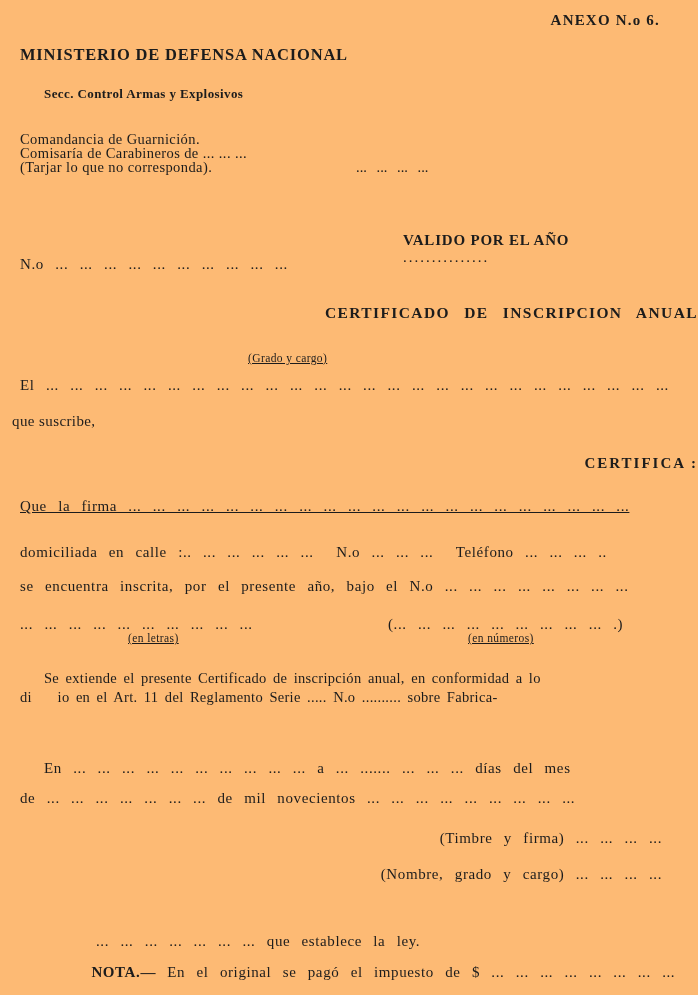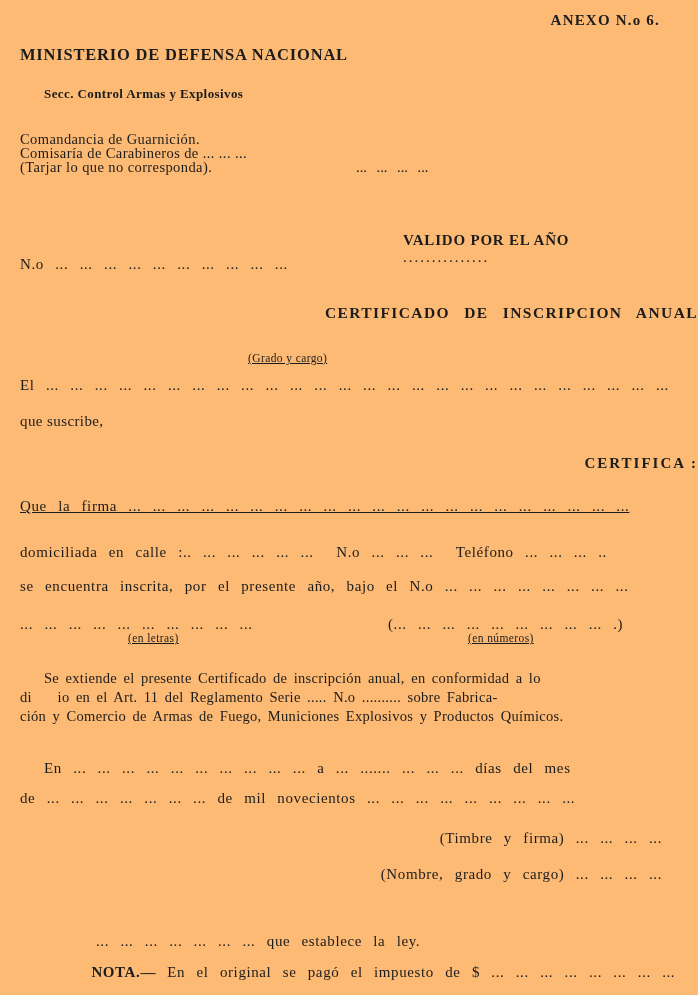--- a/index.html
+++ b/index.html
@@ -65,36 +65,35 @@
     <span style="letter-spacing:2px;">...............</span>
   </div>
 
   <div class="abs body-line" style="top:256px; left:20px;">N.o ... ... ... ... ... ... ... ... ... ...</div>
 
   <div class="abs centered bold" style="top:304px; font-size:15.5px; letter-spacing:1.4px; word-spacing:9px;">CERTIFICADO DE INSCRIPCION ANUAL</div>
 
   <div class="abs body-line" style="top:337px; left:20px;margin-top:40px;">El ... ... ... ... ... ... ... ... ... ... ... ... ... ... ... ... ... ... ... ... ... ... ... ... ... ...</div>
   <div class="abs small-label" style="top:352px; left:248px;">(Grado y cargo)</div>
 
-  <div class="abs" style="top:413px; left:20px; font-size:15px; letter-spacing:0.4px;">que suscribe,</div>
+  <div class="abs" style="top:413px; left:12px; font-size:15px; letter-spacing:0.4px;">que suscribe,</div>
 
   <div class="abs centered bold" style="top:455px; font-size:15px; letter-spacing:2px;">CERTIFICA :</div>
 
   <div class="abs body-line" style="top:498px; left:20px;text-decoration:underline;">Que la firma ... ... ... ... ... ... ... ... ... ... ... ... ... ... ... ... ... ... ... ... ...</div>
   <div class="abs body-line" style="top:538px; left:20px;margin-top:6px;">domiciliada en calle :.. ... ... ... ... ...  N.o ... ... ...  Teléfono ... ... ... ..</div>
   <div class="abs body-line" style="top:578px; left:20px;">se encuentra inscrita, por el presente año, bajo el N.o ... ... ... ... ... ... ... ...</div>
 
   <div class="abs body-line" style="top:616px; left:20px;">... ... ... ... ... ... ... ... ... ...</div>
   <div class="abs body-line" style="top:616px; left:388px;">(... ... ... ... ... ... ... ... ... .)</div>
   <div class="abs small-label" style="top:632px; left:128px;">(en letras)</div>
   <div class="abs small-label" style="top:632px; left:468px;">(en números)</div>
 
   <div class="abs para-line" style="top:670px; left:44px;">Se extiende el presente Certificado de inscripción anual, en conformidad a lo</div>
   <div class="abs para-line" style="top:689px; left:20px;">di    io en el Art. 11 del Reglamento Serie ..... N.o .......... sobre Fabrica-</div>
-  <div class="abs para-line" style="top:708px; left:20px;">ción y Comercio de Armas de Fuego, Municiones Explosivos y Productos Químicos.</div>
 
   <div class="abs body-line" style="top:760px; left:44px;">En ... ... ... ... ... ... ... ... ... ... a ... ....... ... ... ... días del mes</div>
   <div class="abs body-line" style="top:790px; left:20px;">de ... ... ... ... ... ... ... de mil novecientos ... ... ... ... ... ... ... ... ...</div>
 
   <div class="abs body-line" style="top:830px; right:36px;">(Timbre y firma) ... ... ... ...</div>
   <div class="abs body-line" style="top:866px; right:36px;">(Nombre, grado y cargo) ... ... ... ...</div>
 
   <div class="abs body-line" style="top:947px; left:46px;">
     <span class="bold">NOTA.—</span><span> En el original se pagó el impuesto de $ ... ... ... ... ... ... ... ...</span>
   </div>

